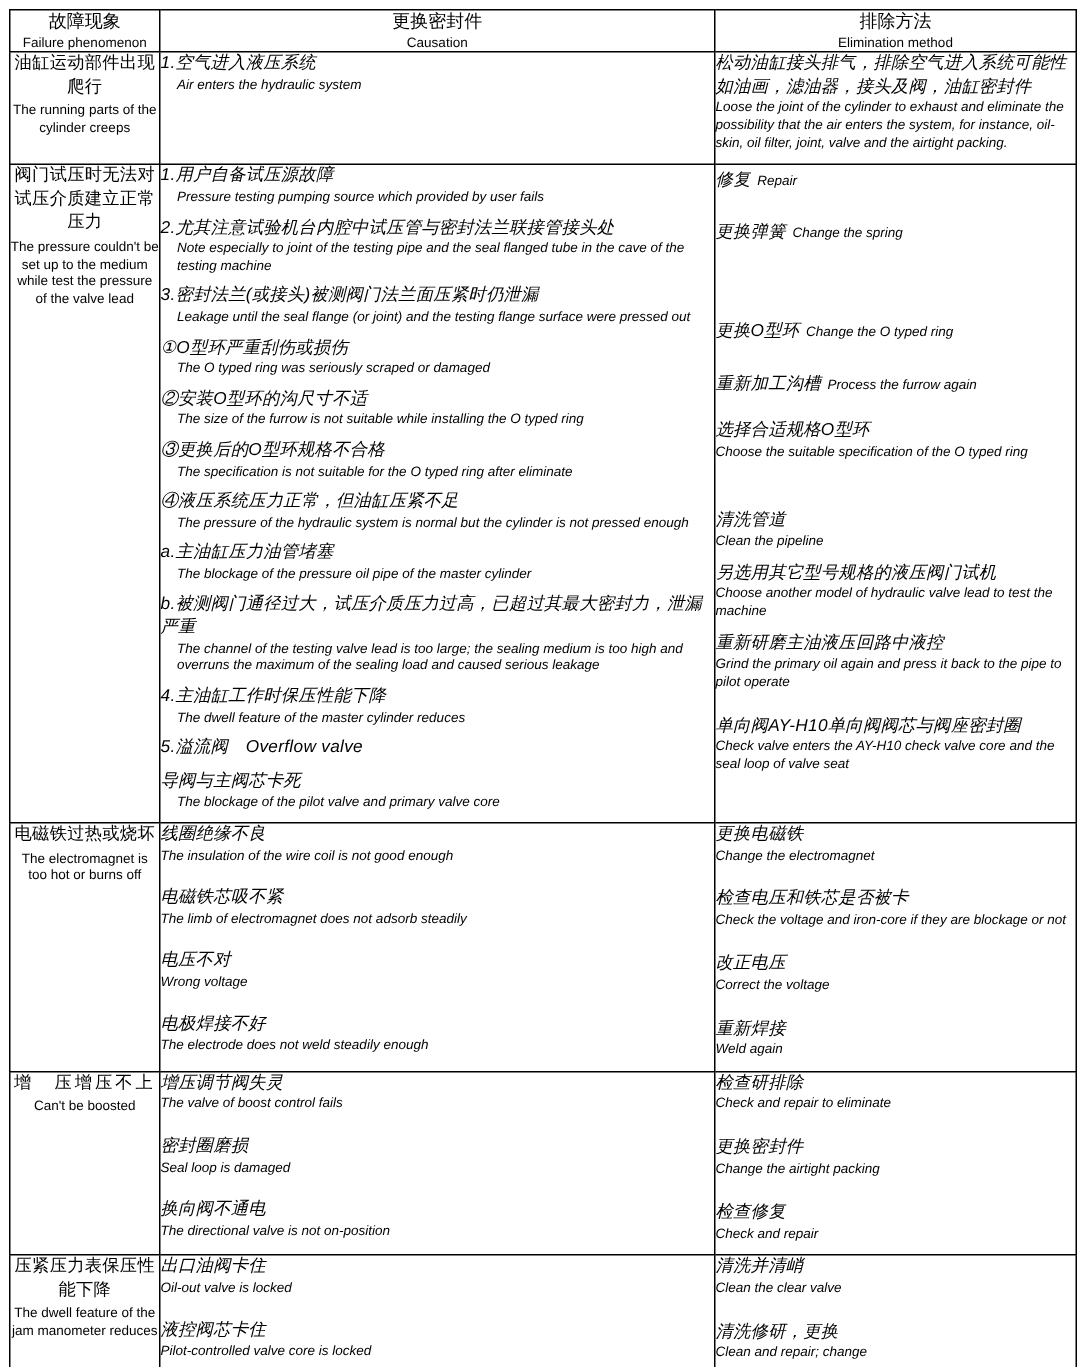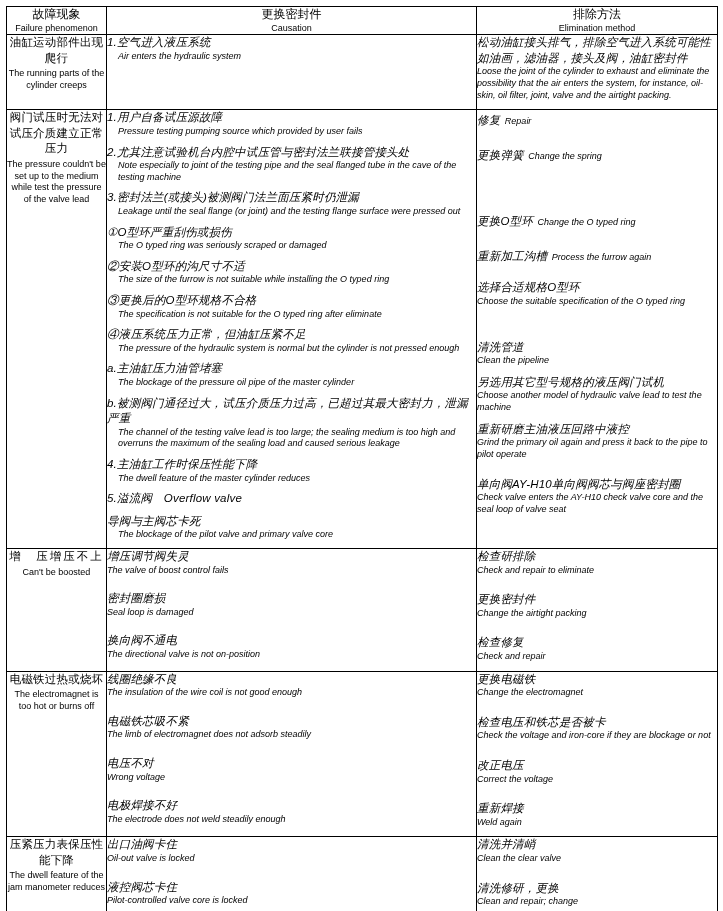--- a/index.html
+++ b/index.html
@@ -245,20 +245,69 @@
           <div class="spacer-8"></div>
           <div class="item nolead">
             <div class="cn">单向阀AY-H10单向阀阀芯与阀座密封圈</div>
             <div class="en">Check valve enters the AY-H10 check valve core and the seal loop of valve seat</div>
           </div>
         </td>
       </tr>
 
       <tr>
         <td class="phenom">
+          <div class="cn">电磁铁过热或烧坏</div>
+          <div class="en">The electromagnet is too hot or burns off</div>
+        </td>
+        <td class="cause">
+          <div class="item nolead">
+            <div class="cn">线圈绝缘不良</div>
+            <div class="en">The insulation of the wire coil is not good enough</div>
+          </div>
+          <div class="spacer-8"></div>
+          <div class="item nolead">
+            <div class="cn">电磁铁芯吸不紧</div>
+            <div class="en">The limb of electromagnet does not adsorb steadily</div>
+          </div>
+          <div class="spacer-8"></div>
+          <div class="item nolead">
+            <div class="cn">电压不对</div>
+            <div class="en">Wrong voltage</div>
+          </div>
+          <div class="spacer-8"></div>
+          <div class="item nolead">
+            <div class="cn">电极焊接不好</div>
+            <div class="en">The electrode does not weld steadily enough</div>
+          </div>
+        </td>
+        <td class="elim">
+          <div class="item nolead">
+            <div class="cn">更换电磁铁</div>
+            <div class="en">Change the electromagnet</div>
+          </div>
+          <div class="spacer-8"></div>
+          <div class="item nolead">
+            <div class="cn">检查电压和铁芯是否被卡</div>
+            <div class="en">Check the voltage and iron-core if they are blockage or not</div>
+          </div>
+          <div class="spacer-8"></div>
+          <div class="item nolead">
+            <div class="cn">改正电压</div>
+            <div class="en">Correct the voltage</div>
+          </div>
+          <div class="spacer-8"></div>
+          <div class="item nolead">
+            <div class="cn">重新焊接</div>
+            <div class="en">Weld again</div>
+          </div>
+        </td>
+      </tr>
+
+      <tr>
+        <td class="phenom">
           <div class="cn phenom-wide">增　压增压不上</div>
           <div class="en">Can't be boosted</div>
         </td>
         <td class="cause">
           <div class="item nolead">
             <div class="cn">增压调节阀失灵</div>
             <div class="en">The valve of boost control fails</div>
           </div>
           <div class="spacer-8"></div>
           <div class="item nolead">
@@ -278,69 +327,20 @@
           </div>
           <div class="spacer-8"></div>
           <div class="item nolead">
             <div class="cn">更换密封件</div>
             <div class="en">Change the airtight packing</div>
           </div>
           <div class="spacer-8"></div>
           <div class="item nolead">
             <div class="cn">检查修复</div>
             <div class="en">Check and repair</div>
-          </div>
-        </td>
-      </tr>
-
-      <tr>
-        <td class="phenom">
-          <div class="cn">电磁铁过热或烧坏</div>
-          <div class="en">The electromagnet is too hot or burns off</div>
-        </td>
-        <td class="cause">
-          <div class="item nolead">
-            <div class="cn">线圈绝缘不良</div>
-            <div class="en">The insulation of the wire coil is not good enough</div>
-          </div>
-          <div class="spacer-8"></div>
-          <div class="item nolead">
-            <div class="cn">电磁铁芯吸不紧</div>
-            <div class="en">The limb of electromagnet does not adsorb steadily</div>
-          </div>
-          <div class="spacer-8"></div>
-          <div class="item nolead">
-            <div class="cn">电压不对</div>
-            <div class="en">Wrong voltage</div>
-          </div>
-          <div class="spacer-8"></div>
-          <div class="item nolead">
-            <div class="cn">电极焊接不好</div>
-            <div class="en">The electrode does not weld steadily enough</div>
-          </div>
-        </td>
-        <td class="elim">
-          <div class="item nolead">
-            <div class="cn">更换电磁铁</div>
-            <div class="en">Change the electromagnet</div>
-          </div>
-          <div class="spacer-8"></div>
-          <div class="item nolead">
-            <div class="cn">检查电压和铁芯是否被卡</div>
-            <div class="en">Check the voltage and iron-core if they are blockage or not</div>
-          </div>
-          <div class="spacer-8"></div>
-          <div class="item nolead">
-            <div class="cn">改正电压</div>
-            <div class="en">Correct the voltage</div>
-          </div>
-          <div class="spacer-8"></div>
-          <div class="item nolead">
-            <div class="cn">重新焊接</div>
-            <div class="en">Weld again</div>
           </div>
         </td>
       </tr>
 
       <tr>
         <td class="phenom">
           <div class="cn">压紧压力表保压性能下降</div>
           <div class="en">The dwell feature of the jam manometer reduces</div>
         </td>
         <td class="cause">

